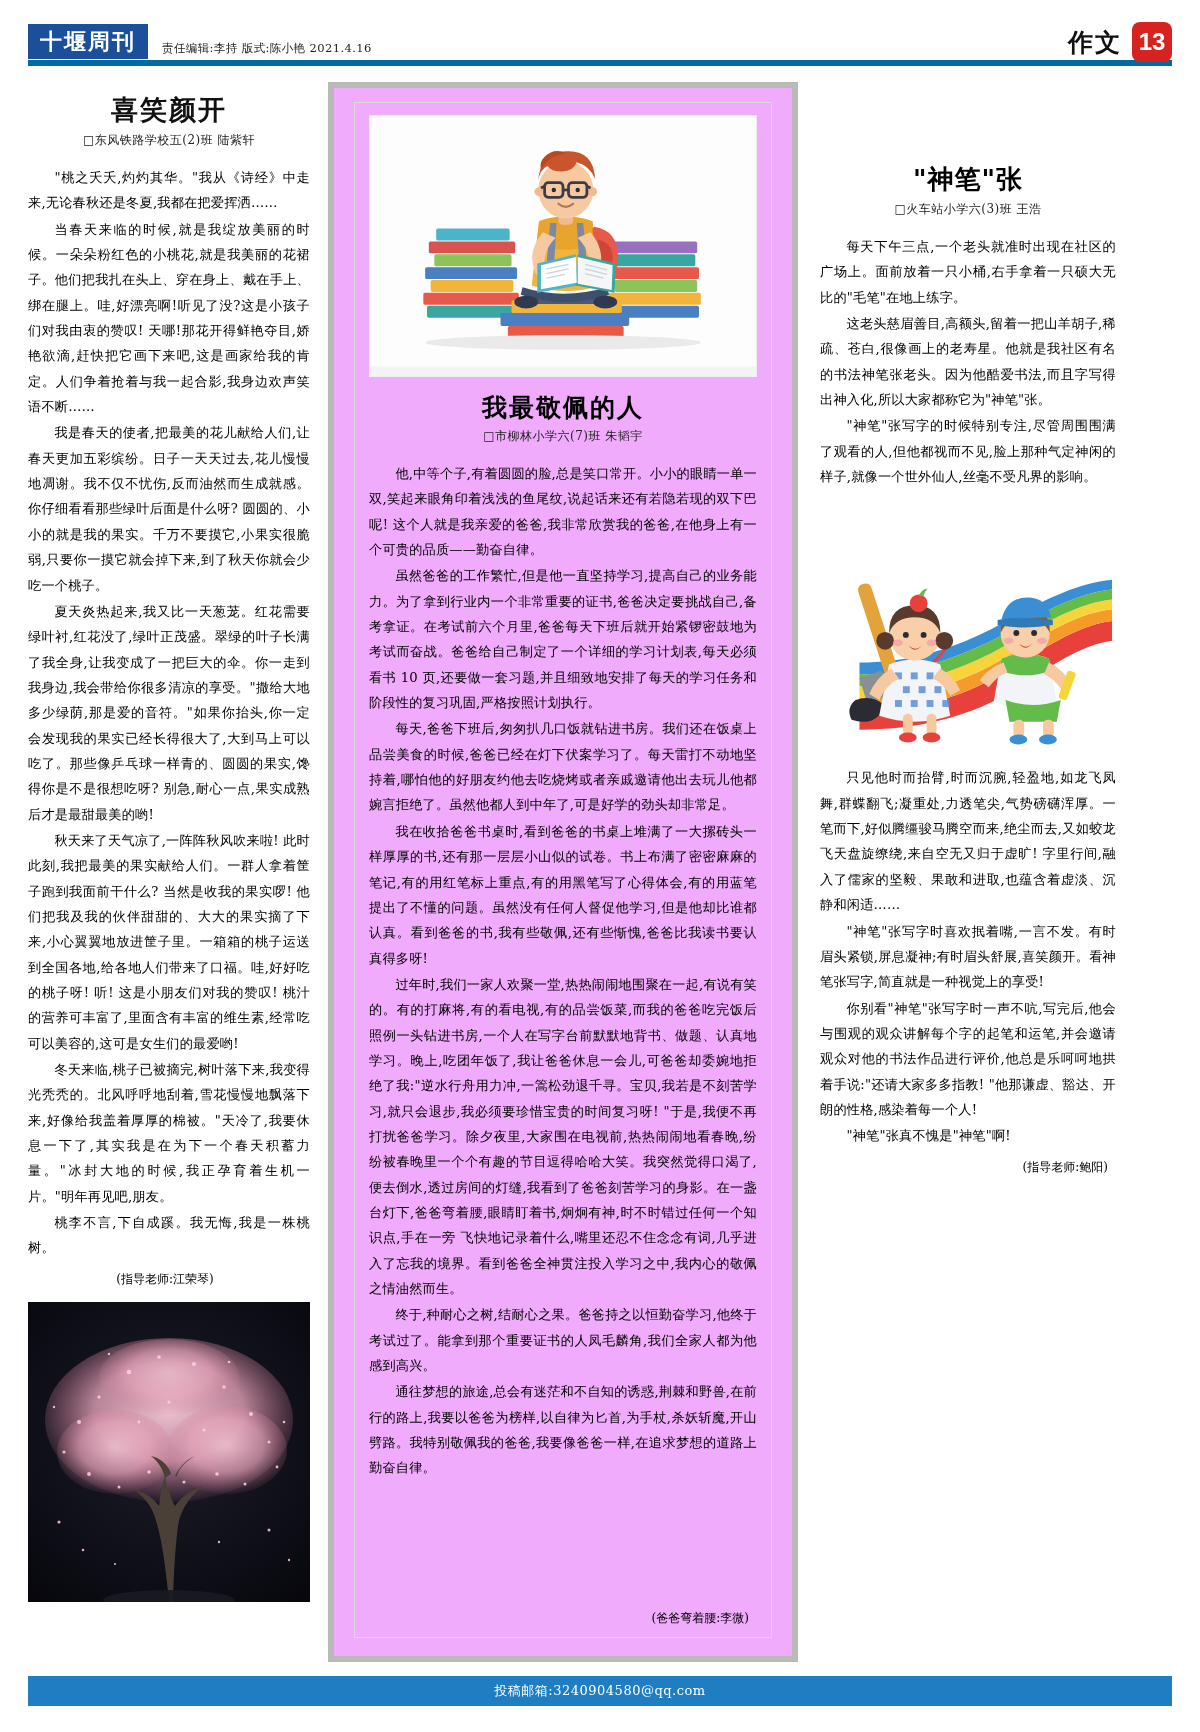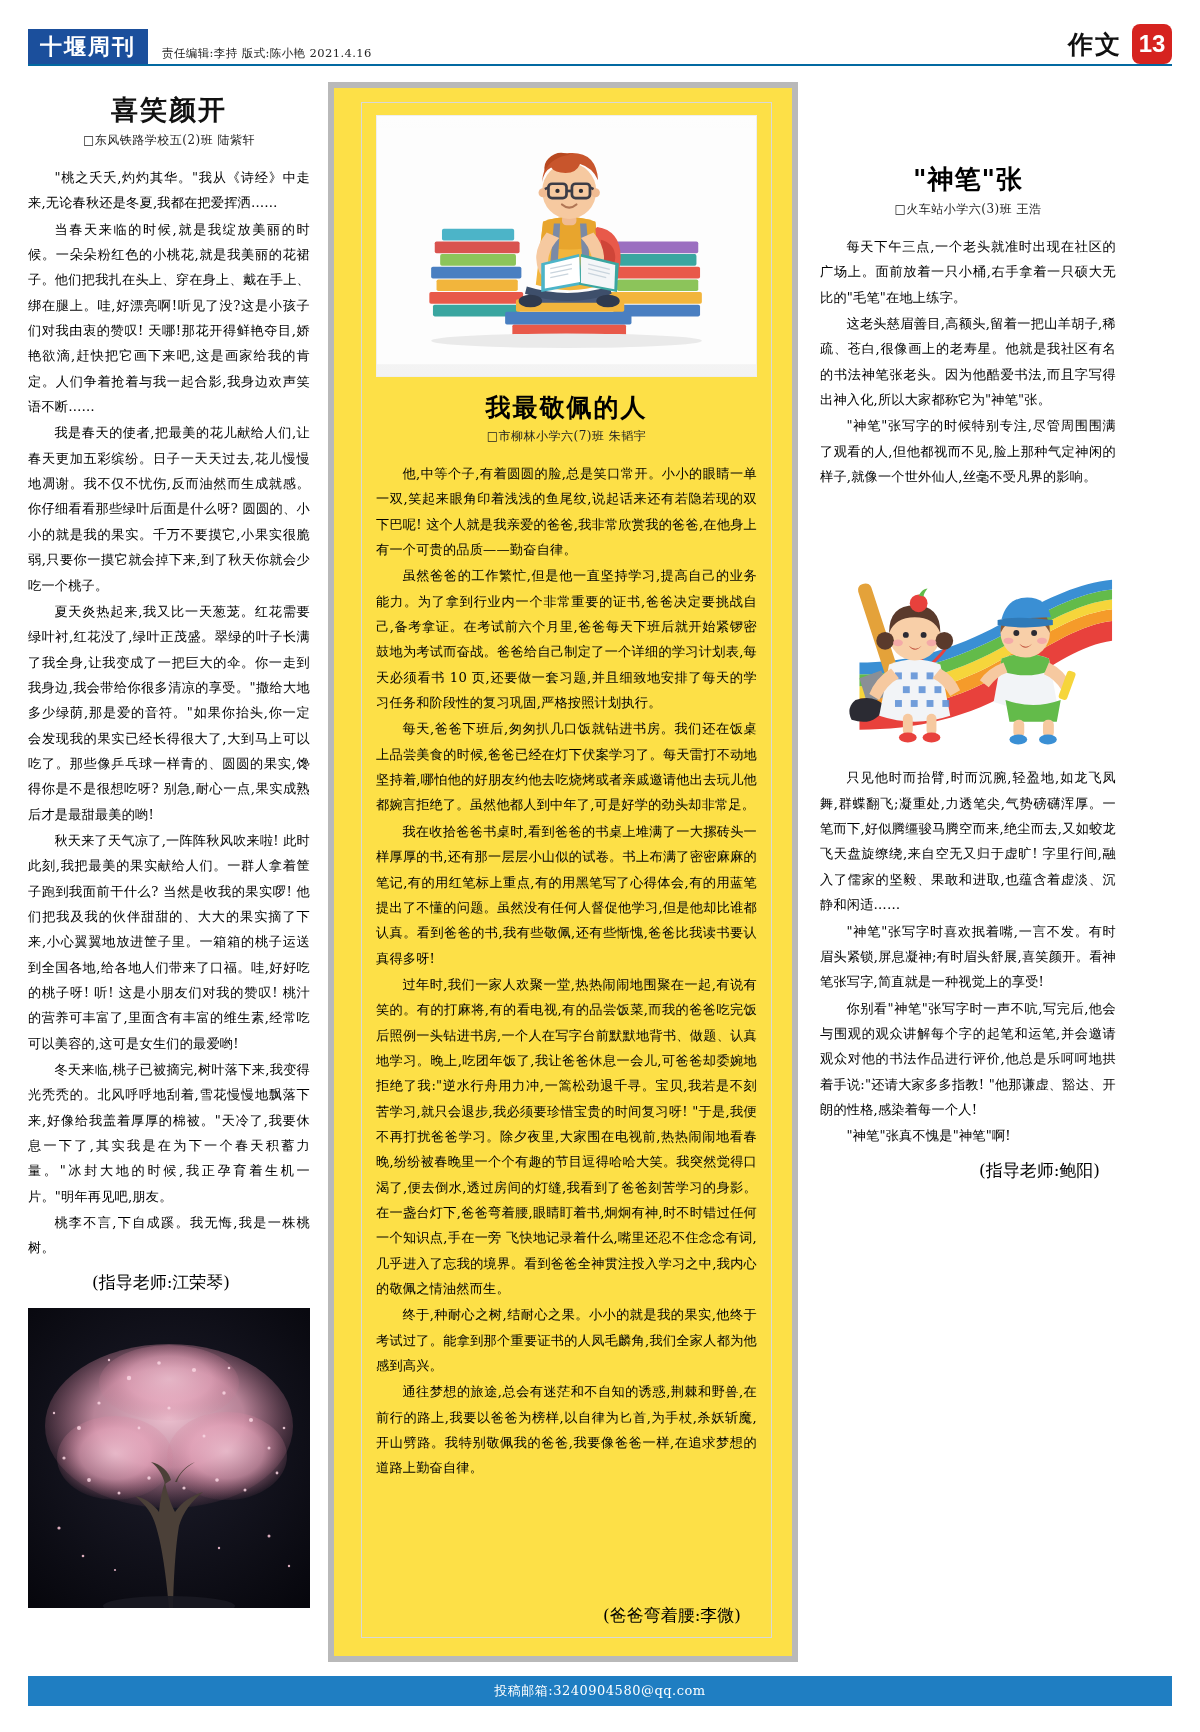--- a/index.html
+++ b/index.html
@@ -17,23 +17,23 @@
     height: 1732px;
     position: relative;
     padding: 0;
   }
 
   
   .masthead {
     position: absolute;
     top: 22px; left: 28px; right: 28px;
     height: 44px;
-    border-bottom: 2px solid #0369a1;
+    border-bottom: 6px solid #0369a1;
     display: flex;
-    align-items: flex-end;
+    align-items: center;
   }
   .mast-logo {
     background: #1b4f9c;
     color: #fff;
     font-family: "DejaVu Serif", serif;
     font-weight: bold;
     font-size: 22px;
     letter-spacing: 2px;
     padding: 4px 10px 5px 10px;
     line-height: 1;
@@ -119,30 +119,30 @@
   p.body {
     font-size: 13.2px;
     line-height: 1.92;
     text-align: justify;
     text-indent: 2em;
     margin: 0 0 1px 0;
     color: #000;
     letter-spacing: 0.2px;
   }
   p.signoff {
-    font-size: 17px;
+    font-size: 12px;
     text-align: center;
-    margin: 10px 16px 0 0;
+    margin: 10px 8px 0 0;
   }
 
   
   .frame {
     border: 6px solid #b9b9b9;
-    background: #fde047;
-    padding: 14px 20px 18px 27px;
+    background: #f0abfc;
+    padding: 14px 20px 18px 20px;
     height: 100%;
     display: flex;
     flex-direction: column;
   }
   .frame-inner { border: 1px solid #d8d8d8; padding: 12px 14px 10px 14px; height:100%; display:flex; flex-direction:column;}
   .mid-title {
     text-align: center;
     font-size: 25px;
     font-weight: bold;
     letter-spacing: 2px;
@@ -379,21 +379,21 @@
           </div>
 
           <div class="mid-title">我最敬佩的人</div>
           <div class="byline">□市柳林小学六(7)班  朱韬宇</div>
 
           <p class="body">他,中等个子,有着圆圆的脸,总是笑口常开。小小的眼睛一单一双,笑起来眼角印着浅浅的鱼尾纹,说起话来还有若隐若现的双下巴呢! 这个人就是我亲爱的爸爸,我非常欣赏我的爸爸,在他身上有一个可贵的品质——勤奋自律。</p>
           <p class="body">虽然爸爸的工作繁忙,但是他一直坚持学习,提高自己的业务能力。为了拿到行业内一个非常重要的证书,爸爸决定要挑战自己,备考拿证。在考试前六个月里,爸爸每天下班后就开始紧锣密鼓地为考试而奋战。爸爸给自己制定了一个详细的学习计划表,每天必须看书 10 页,还要做一套习题,并且细致地安排了每天的学习任务和阶段性的复习巩固,严格按照计划执行。</p>
           <p class="body">每天,爸爸下班后,匆匆扒几口饭就钻进书房。我们还在饭桌上品尝美食的时候,爸爸已经在灯下伏案学习了。每天雷打不动地坚持着,哪怕他的好朋友约他去吃烧烤或者亲戚邀请他出去玩儿他都婉言拒绝了。虽然他都人到中年了,可是好学的劲头却非常足。</p>
           <p class="body">我在收拾爸爸书桌时,看到爸爸的书桌上堆满了一大摞砖头一样厚厚的书,还有那一层层小山似的试卷。书上布满了密密麻麻的笔记,有的用红笔标上重点,有的用黑笔写了心得体会,有的用蓝笔提出了不懂的问题。虽然没有任何人督促他学习,但是他却比谁都认真。看到爸爸的书,我有些敬佩,还有些惭愧,爸爸比我读书要认真得多呀!</p>
           <p class="body">过年时,我们一家人欢聚一堂,热热闹闹地围聚在一起,有说有笑的。有的打麻将,有的看电视,有的品尝饭菜,而我的爸爸吃完饭后照例一头钻进书房,一个人在写字台前默默地背书、做题、认真地学习。晚上,吃团年饭了,我让爸爸休息一会儿,可爸爸却委婉地拒绝了我:"逆水行舟用力冲,一篙松劲退千寻。宝贝,我若是不刻苦学习,就只会退步,我必须要珍惜宝贵的时间复习呀! "于是,我便不再打扰爸爸学习。除夕夜里,大家围在电视前,热热闹闹地看春晚,纷纷被春晚里一个个有趣的节目逗得哈哈大笑。我突然觉得口渴了,便去倒水,透过房间的灯缝,我看到了爸爸刻苦学习的身影。在一盏台灯下,爸爸弯着腰,眼睛盯着书,炯炯有神,时不时错过任何一个知识点,手在一旁 飞快地记录着什么,嘴里还忍不住念念有词,几乎进入了忘我的境界。看到爸爸全神贯注投入学习之中,我内心的敬佩之情油然而生。</p>
-          <p class="body">终于,种耐心之树,结耐心之果。小小的就是我的果实,他终于考试过了。能拿到那个重要证书的人凤毛麟角,我们全家人都为他感到高兴。</p>
+          <p class="body">终于,种耐心之树,结耐心之果。爸爸持之以恒勤奋学习,他终于考试过了。能拿到那个重要证书的人凤毛麟角,我们全家人都为他感到高兴。</p>
           <p class="body">通往梦想的旅途,总会有迷茫和不自知的诱惑,荆棘和野兽,在前行的路上,我要以爸爸为榜样,以自律为匕首,为手杖,杀妖斩魔,开山劈路。我特别敬佩我的爸爸,我要像爸爸一样,在追求梦想的道路上勤奋自律。</p>
           <p class="signoff" style="margin-top:auto; text-align:right;">(爸爸弯着腰:李微)</p>
         </div>
       </div>
     </div>
 
     <div class="col-right">
       <div class="right-title">"神笔"张</div>
       <div class="byline">□火车站小学六(3)班  王浩</div>
 

